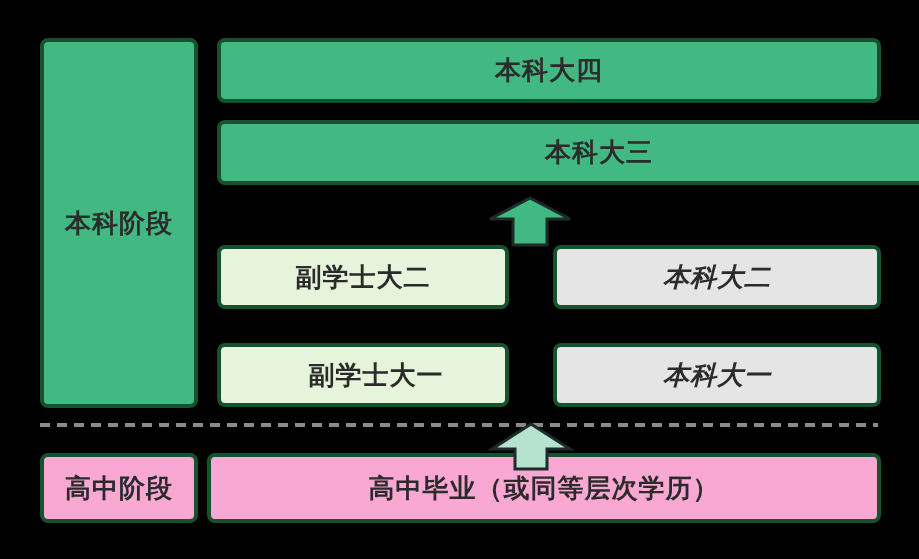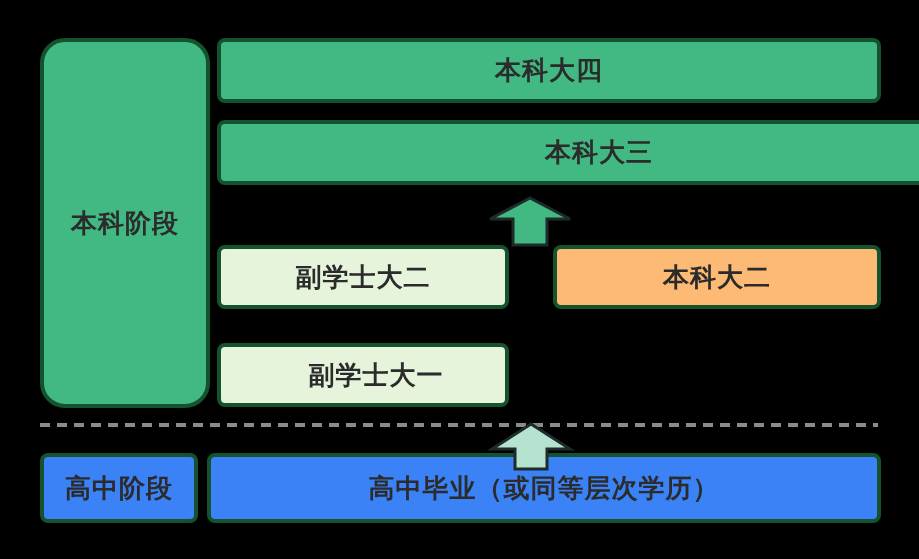--- a/index.html
+++ b/index.html
@@ -26,25 +26,25 @@
     border-radius: 8px;
     border: 4px solid #14532d;
     font-size: 26px;
     font-weight: bold;
     color: #2b2b2b;
     letter-spacing: 1px;
     box-shadow: 2px 3px 0 rgba(0,0,0,0.55);
   }
 
   .fill-green   { background: #42b983; }
-  .fill-mint    { background: #fdba74; }
+  .fill-mint    { background: #e5e5e5; font-style: italic; }
   .fill-pale    { background: #e5f4da; }
-  .fill-yellow  { background: #3b82f6; }
+  .fill-yellow  { background: #f9a8d4; }
 
-  .sidebar-undergrad { left: 40px;  top: 38px;  width: 170px; height: 370px; border-radius: 25px; }
+  .sidebar-undergrad { left: 40px;  top: 38px;  width: 158px; height: 370px; }
   .box-year4         { left: 217px; top: 38px;  width: 664px; height: 65px; }
   .box-year3         { left: 217px; top: 120px; width: 764px; height: 65px; }
   .box-assoc2        { left: 217px; top: 245px; width: 292px; height: 64px; }
   .box-bach2         { left: 553px; top: 245px; width: 328px; height: 64px; }
   .box-assoc1        { left: 217px; top: 343px; width: 292px; height: 64px; padding-left: 26px; }
   .box-bach1         { left: 553px; top: 343px; width: 328px; height: 64px; }
   .box-hs-stage      { left: 40px;  top: 453px; width: 158px; height: 70px; }
   .box-hs-grad       { left: 207px; top: 453px; width: 674px; height: 70px; }
 
   .divider-dashed {
@@ -100,20 +100,23 @@
   </div>
 
   <div class="box fill-mint box-bach2">
     <span>本科大二</span>
   </div>
 
   <div class="box fill-pale box-assoc1">
     <span>副学士大一</span>
   </div>
 
+  <div class="box fill-mint box-bach1">
+    <span>本科大一</span>
+  </div>
 
   <div class="divider-dashed"></div>
 
   <div class="arrow arrow-bottom arrow-fill-mint">
     <svg viewBox="0 0 100 50" preserveAspectRatio="none" aria-hidden="true">
       <polygon points="50,3 11,28 34,28 34,48 66,48 66,28 89,28"></polygon>
     </svg>
   </div>
 
   <div class="box fill-yellow box-hs-stage">

